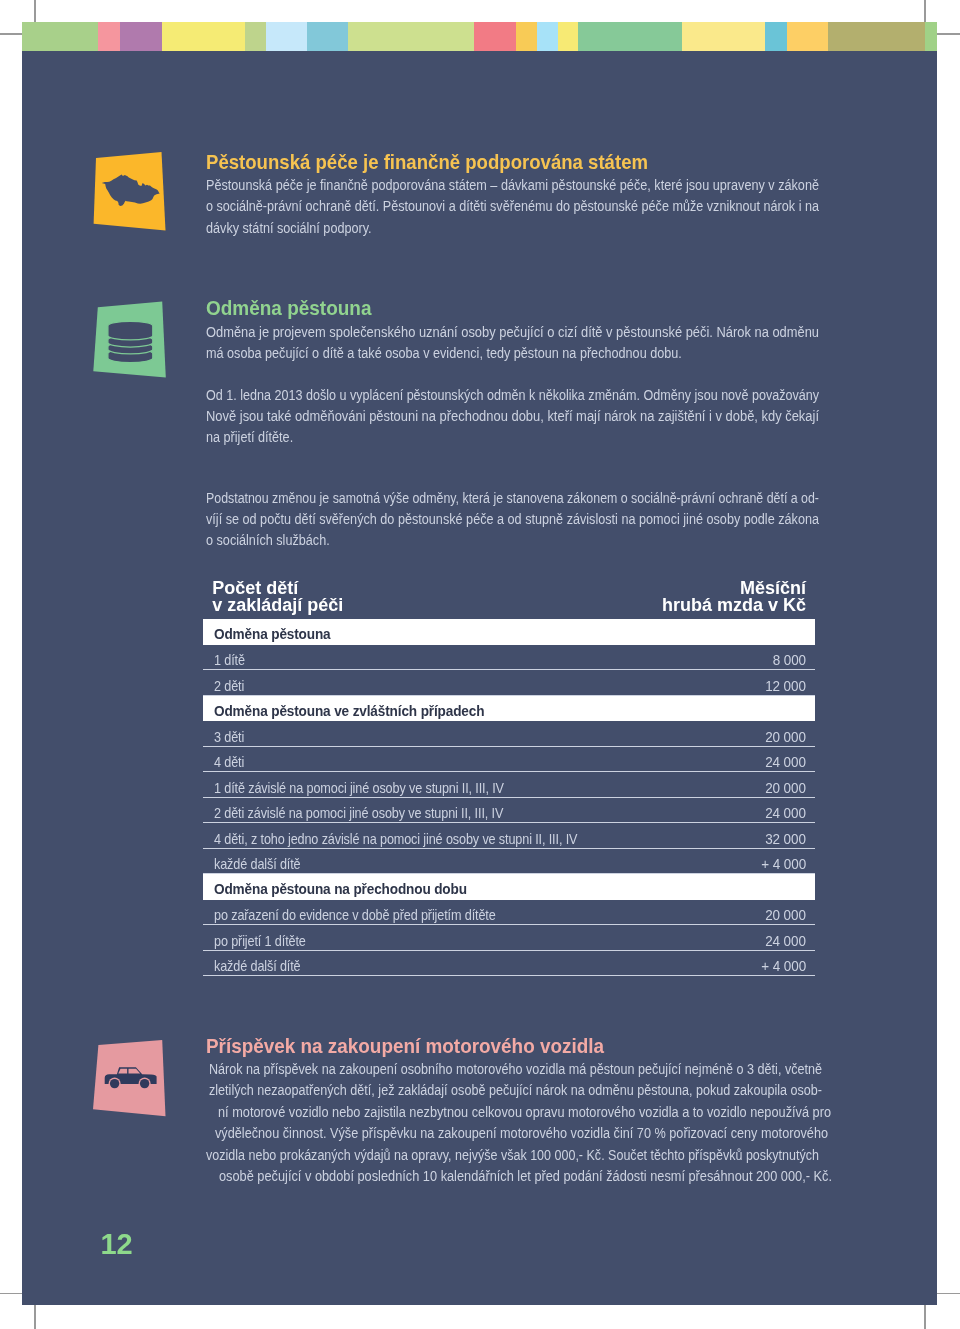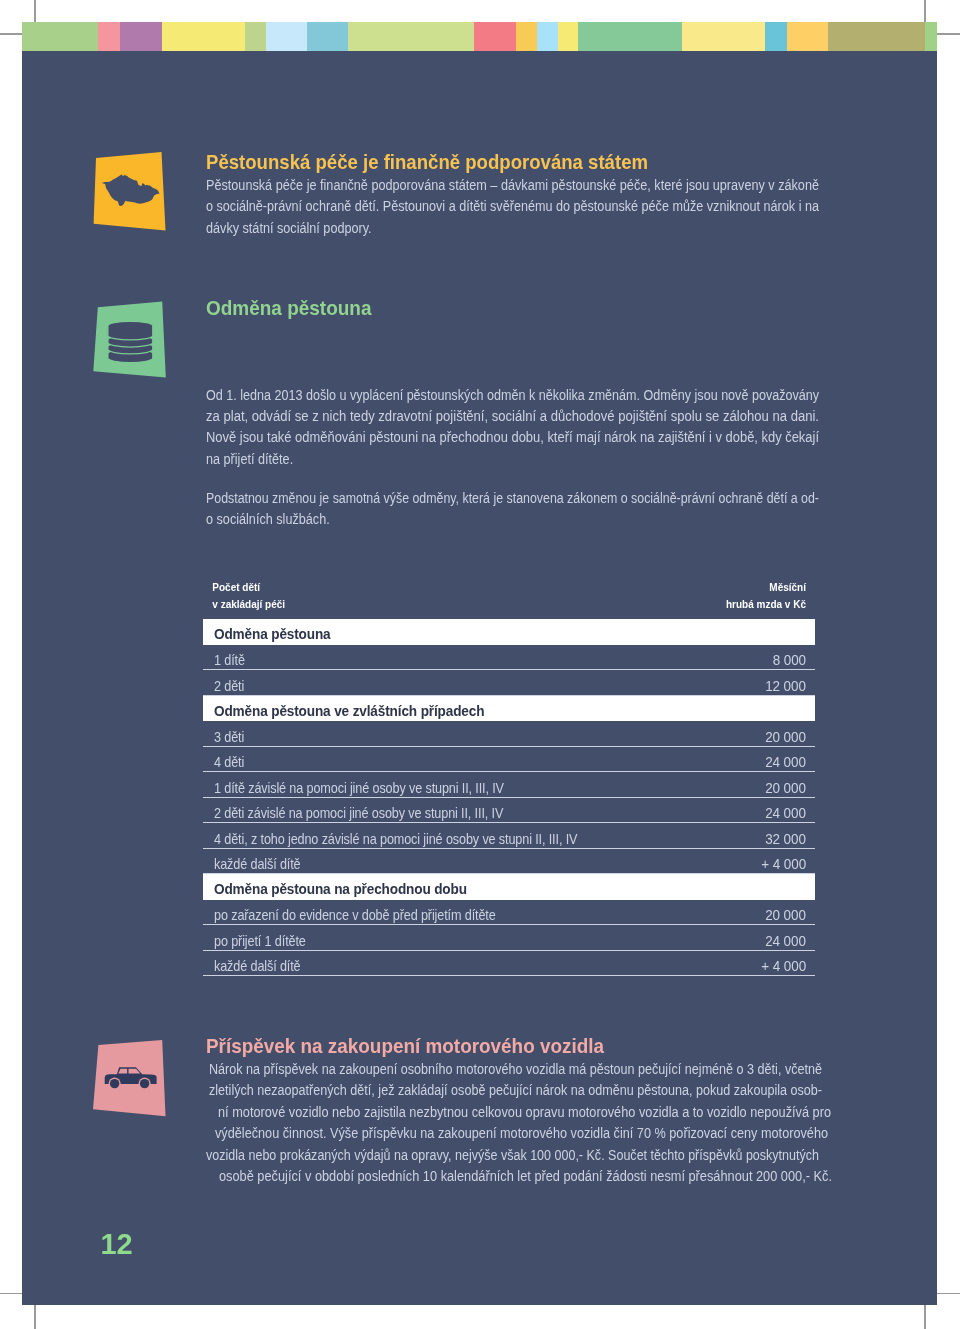--- a/index.html
+++ b/index.html
@@ -10,21 +10,21 @@
   .cm{position:absolute;background:#9a9a9a;}
   .topbar{position:absolute;left:0;top:0;width:915px;height:29px;display:flex;}
   .topbar i{display:block;height:29px;flex:0 0 auto;}
   .icon{position:absolute;overflow:visible;}
   .sec-h{position:absolute;font-weight:bold;white-space:nowrap;transform-origin:0 0;}
   .para{position:absolute;left:183.5px;color:#ccd2e0;font-size:14px;}
   .para .ln{display:block;height:21.4px;white-space:nowrap;transform-origin:0 50%;}
   .para .ln>span{display:inline-block;transform-origin:0 50%;}
   .pageno{position:absolute;color:#8ed98b;font-weight:bold;font-size:29px;letter-spacing:-0.2px;}
   .tbl{position:absolute;left:181.3px;width:611.7px;}
-  .thead{position:absolute;color:#fff;font-weight:bold;font-size:10px;white-space:nowrap;}
+  .thead{position:absolute;color:#fff;font-weight:bold;font-size:18px;white-space:nowrap;}
   .thead div{height:16.6px;line-height:16.6px;}
   .trow{position:absolute;left:0;width:611.7px;height:25.5px;box-sizing:border-box;}
   .trow.sec{background:#ffffff;}
   .trow.sec .lbl{color:#2e3549;font-weight:bold;top:6.8px;transform:scaleX(0.959);}
   .trow.dat{border-bottom:1.25px solid #ccd2e0;}
   .trow .lbl{position:absolute;left:10.9px;top:7.3px;color:#ccd2e0;font-size:14.2px;letter-spacing:-0.15px;white-space:nowrap;transform:scaleX(0.892);transform-origin:0 50%;}
   .trow .val{position:absolute;right:9.0px;top:7.3px;color:#ccd2e0;font-size:14.2px;letter-spacing:-0.1px;white-space:nowrap;transform:scaleX(0.95);transform-origin:100% 50%;}
 </style>
 </head>
 <body>
@@ -96,30 +96,34 @@
     <div class="sec-h" style="left: 183.5px; top: 130px; font-size: 20.6px; line-height: 20.6px; color: rgb(246, 195, 81); transform: scaleX(0.902357);">Pěstounská péče je finančně podporována státem</div>
 
     <div class="para" style="top:155px;">
         <span class="ln"><span style="transform: scaleX(0.904297);">Pěstounská péče je finančně podporována státem – dávkami pěstounské péče, které jsou upraveny v zákoně</span></span>
         <span class="ln"><span style="transform: scaleX(0.901222);">o sociálně-právní ochraně dětí.  Pěstounovi a dítěti svěřenému do pěstounské péče může vzniknout nárok i na</span></span>
         <span class="ln"><span style="transform: scaleX(0.903);">dávky státní sociální podpory.</span></span>
       </div>
 
     <div class="sec-h" style="left: 183.5px; top: 276.3px; font-size: 20.6px; line-height: 20.6px; color: rgb(145, 211, 143); transform: scaleX(0.921204);">Odměna pěstouna</div>
 
+    <div class="para" style="top:301.5px;">
+        <span class="ln"><span style="transform: scaleX(0.921263);">Odměna je projevem společenského uznání osoby pečující o cizí dítě v pěstounské péči. Nárok na odměnu</span></span>
+        <span class="ln"><span style="transform: scaleX(0.903);">má osoba pečující o dítě a také osoba v evidenci, tedy pěstoun na přechodnou dobu.</span></span>
+      </div>
 
     <div class="para" style="top:364.5px;">
         <span class="ln"><span style="transform: scaleX(0.898148);">Od 1. ledna 2013 došlo u vyplácení pěstounských odměn k několika změnám. Odměny jsou nově považovány</span></span>
-        <span class="ln"><span style="transform: scaleX(0.934318);">za plat, odvádí se z nich tedy zdravotní pojištění, sociální a důchodové pojištění spolu se zálohou na dani.</span></span>
         <span class="ln"><span style="transform: scaleX(0.923388);">Nově jsou také odměňováni pěstouni na přechodnou dobu, kteří mají nárok na zajištění i v době, kdy čekají</span></span>
         <span class="ln"><span style="transform: scaleX(0.903);">na přijetí dítěte.</span></span>
       </div>
 
     <div class="para" style="top:467.5px;">
         <span class="ln"><span style="transform: scaleX(0.88436);">Podstatnou změnou je samotná výše odměny, která je stanovena zákonem o sociálně-právní ochraně dětí a od-</span></span>
+        <span class="ln"><span style="transform: scaleX(0.903256);">víjí se od počtu dětí svěřených do pěstounské péče a od stupně závislosti na pomoci jiné osoby podle zákona</span></span>
         <span class="ln"><span style="transform: scaleX(0.903);">o sociálních službách.</span></span>
       </div>
 
     <div class="tbl" style="top:558.3px;" id="tbl">
       <div class="thead" style="left:9px;top:0;">
         <div>Počet dětí</div>
         <div>v zakládají péči</div>
       </div>
       <div class="thead" style="right:9px;top:0;text-align:right;">
         <div>Měsíční</div>

